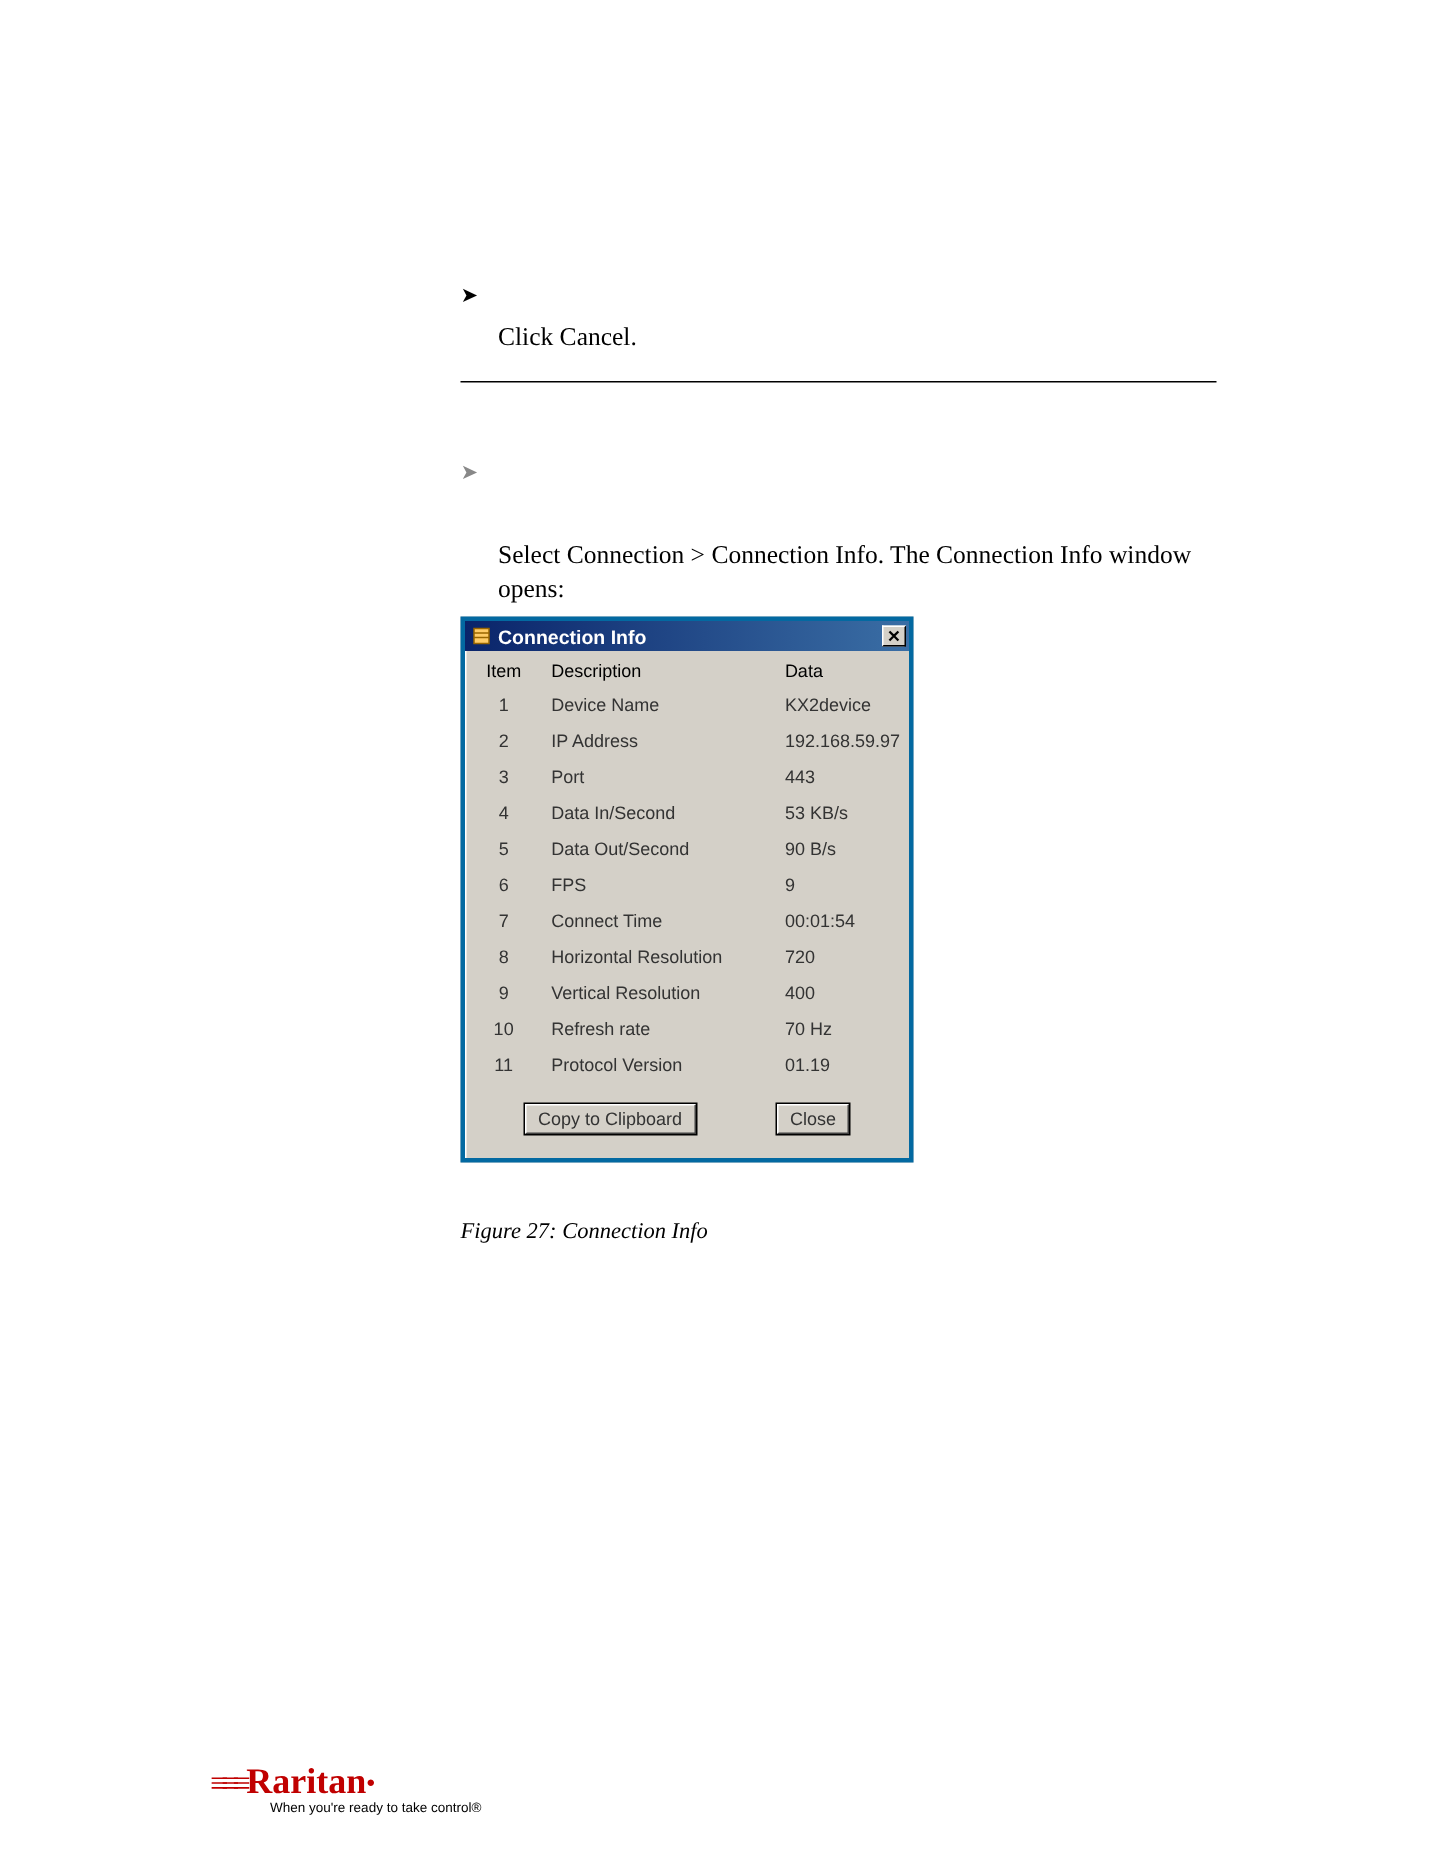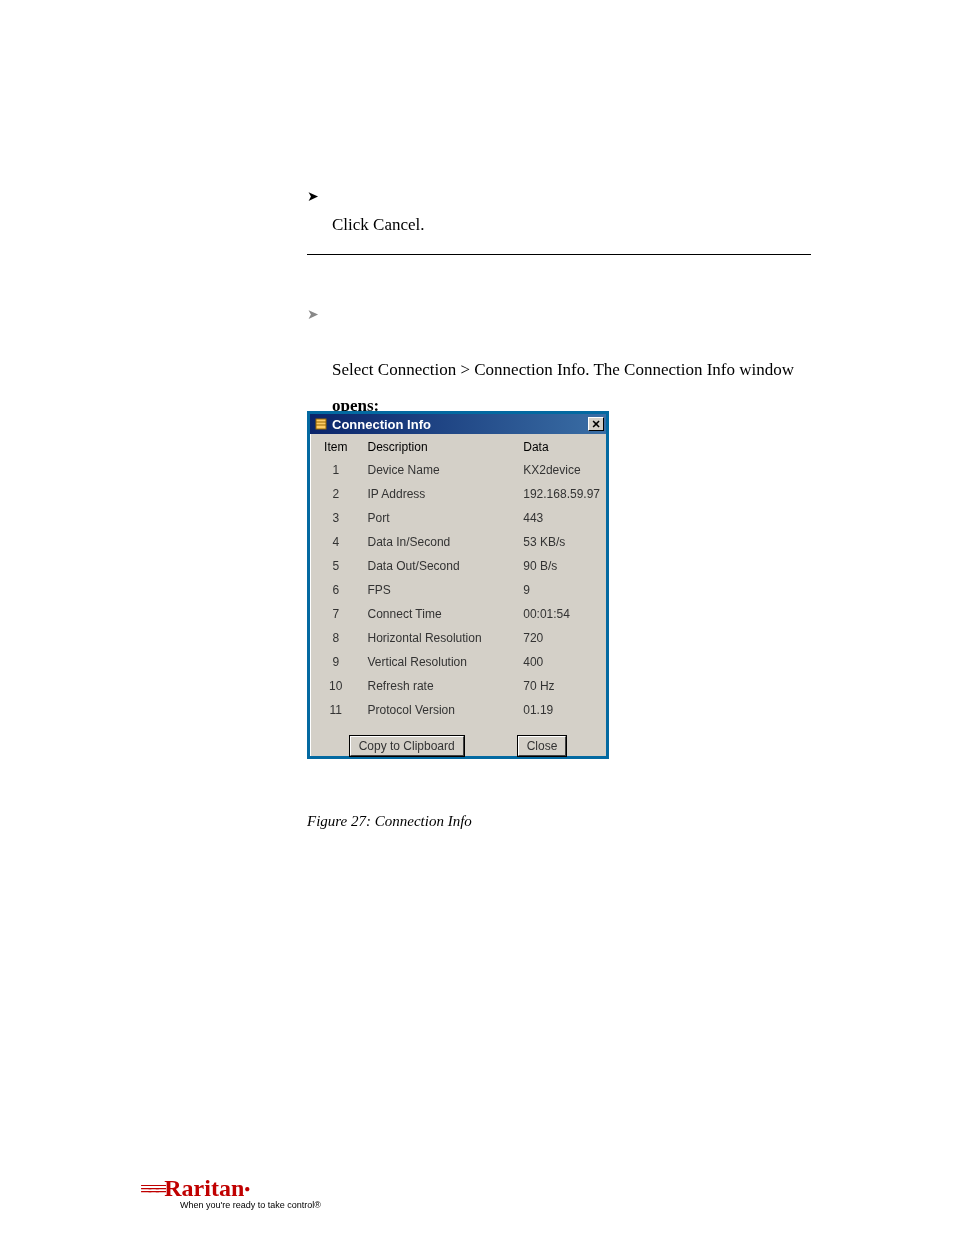--- a/index.html
+++ b/index.html
@@ -94,21 +94,21 @@
   .table tbody td {
     padding: 5px 6px;
   }
   .col-item { width: 40px; text-align: center; }
   .col-desc { width: 146px; margin-top: 16px; }
   .col-data { }
   .button-row {
     display: flex;
     justify-content: center;
     gap: 54px;
-    padding: 14px 0 0 0;
+    padding: 14px 0 16px 0;
   }
   .win-btn {
     font-family: Tahoma, Arial, sans-serif;
     font-size: 12px;
     color: #333;
     background: #d4d0c8;
     border: 1px solid #808080;
     border-top-color: #fff;
     border-left-color: #fff;
     border-right-color: #404040;
@@ -163,21 +163,21 @@
 <div class="page">
 
   <div class="bullet" style="left:307px; top:188px;">➤</div>
   <div class="body-text" style="left:332px; top:213px;">Click Cancel.</div>
 
   <div class="divider" style="top:254px;"></div>
 
   <div class="bullet" style="left:307px; top:306px; color:#888;">➤</div>
 
   <div class="body-text" style="left:332px; top:358px;">Select Connection &gt; Connection Info. The Connection Info window</div>
-  <div class="body-text" style="left:332px; top:394px;font-weight:bold;">opens:</div>
+  <div class="body-text" style="left:332px; top:381px;">opens:</div>
 
   <div class="win">
     <div class="titlebar">
       <span class="titlebar-icon">
         <svg width="12" height="12" viewBox="0 0 12 12">
             <rect x="1" y="1" width="10" height="10" fill="#ffcc66" stroke="#996600"></rect>
             <line x1="1" y1="4" x2="11" y2="4" stroke="#996600"></line>
             <line x1="1" y1="7" x2="11" y2="7" stroke="#996600"></line>
           </svg>
       </span>

